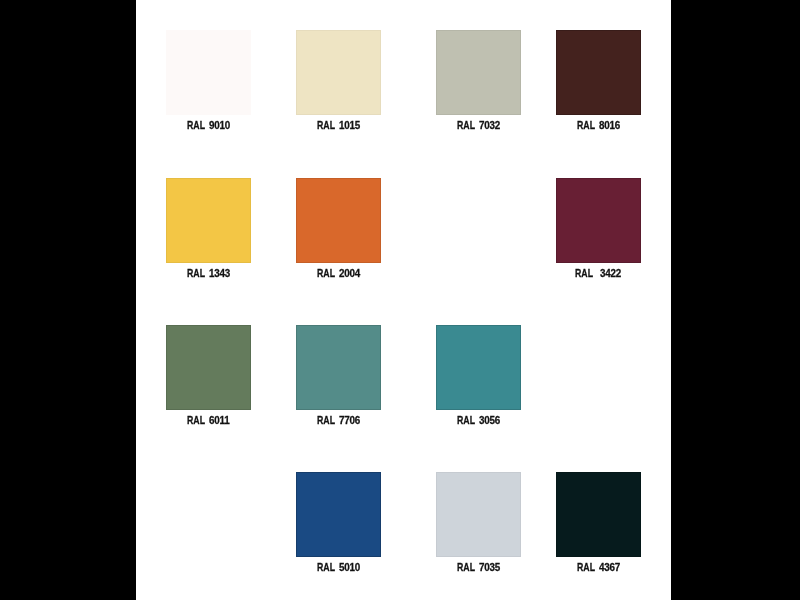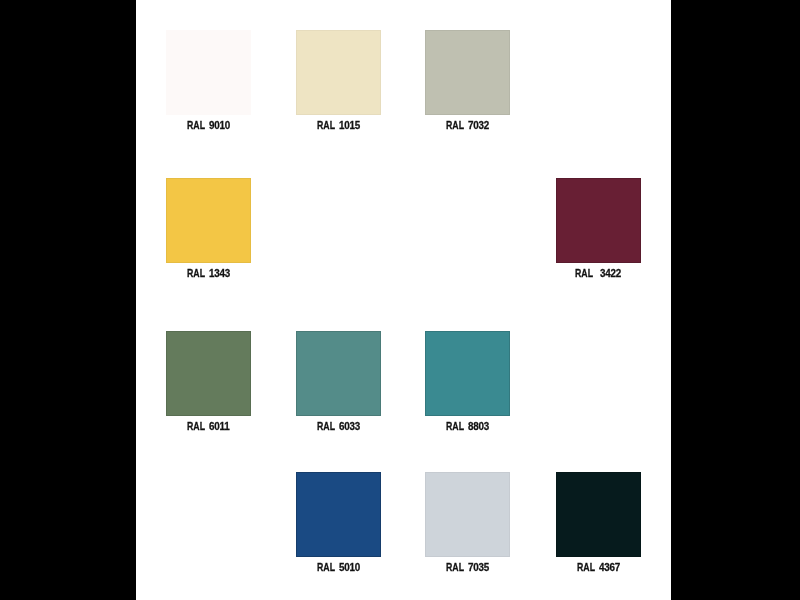--- a/index.html
+++ b/index.html
@@ -51,26 +51,26 @@
   }
 
   .swatch-cell {
     position: absolute;
     width: 85px;
     height: 85px;
   }
   
   .c1 { left: 30px;  }
   .c2 { left: 160px; text-decoration: underline; }
-  .c3 { left: 289px; }
+  .c3 { left: 300px; }
   .c4 { left: 420px; }
   
   .r1 { top: 30px;  }
   .r2 { top: 178px; }
-  .r3 { top: 325px; margin-top: 6px; }
+  .r3 { top: 325px; }
   .r4 { top: 472px; }
 
   .chip {
     position: absolute;
     left: 0;
     top: 0;
     width: 85px;
     height: 85px;
     box-sizing: border-box;
     background: var(--ink, #ffffff);
@@ -152,46 +152,54 @@
       <div class="swatch-cell r1 c2">
         <div class="chip k1015" style="--ink: #eee4c3;"></div>
         <div class="label"><span class="pfx">RAL</span><span class="code">1015</span></div>
       </div>
 
       <div class="swatch-cell r1 c3">
         <div class="chip k7032" style="--ink: #bfc0b1;"></div>
         <div class="label"><span class="pfx">RAL</span><span class="code">7032</span></div>
       </div>
 
+      <div class="swatch-cell r1 c4">
+        <div class="chip k8016" style="--ink: #44221e;"></div>
+        <div class="label"><span class="pfx">RAL</span><span class="code">8016</span></div>
+      </div>
 
       <div class="swatch-cell r2 c1">
         <div class="chip k1023" style="--ink: #f3c645;"></div>
         <div class="label"><span class="pfx">RAL</span><span class="code">1343</span></div>
       </div>
 
+      <div class="swatch-cell r2 c2">
+        <div class="chip k2004" style="--ink: #d9682b;"></div>
+        <div class="label"><span class="pfx">RAL</span><span class="code">2004</span></div>
+      </div>
 
 
       <div class="swatch-cell r2 c4">
         <div class="chip k3005" style="--ink: #681f34;"></div>
         <div class="label"><span class="pfx wide-gap">RAL</span><span class="code">3422</span></div>
       </div>
 
       <div class="swatch-cell r3 c1">
         <div class="chip k6011" style="--ink: #647b5c;"></div>
         <div class="label"><span class="pfx">RAL</span><span class="code">6011</span></div>
       </div>
 
       <div class="swatch-cell r3 c2">
         <div class="chip k6033" style="--ink: #548c89;"></div>
-        <div class="label"><span class="pfx">RAL</span><span class="code">6033</span></div>
+        <div class="label"><span class="pfx">RAL</span><span class="code">7706</span></div>
       </div>
 
       <div class="swatch-cell r3 c3">
         <div class="chip k5018" style="--ink: #3a8a91;"></div>
-        <div class="label"><span class="pfx">RAL</span><span class="code">8803</span></div>
+        <div class="label"><span class="pfx">RAL</span><span class="code">3056</span></div>
       </div>
 
 
 
       <div class="swatch-cell r4 c2">
         <div class="chip k5010" style="--ink: #1a4a83;"></div>
         <div class="label"><span class="pfx">RAL</span><span class="code">5010</span></div>
       </div>
 
       <div class="swatch-cell r4 c3">

